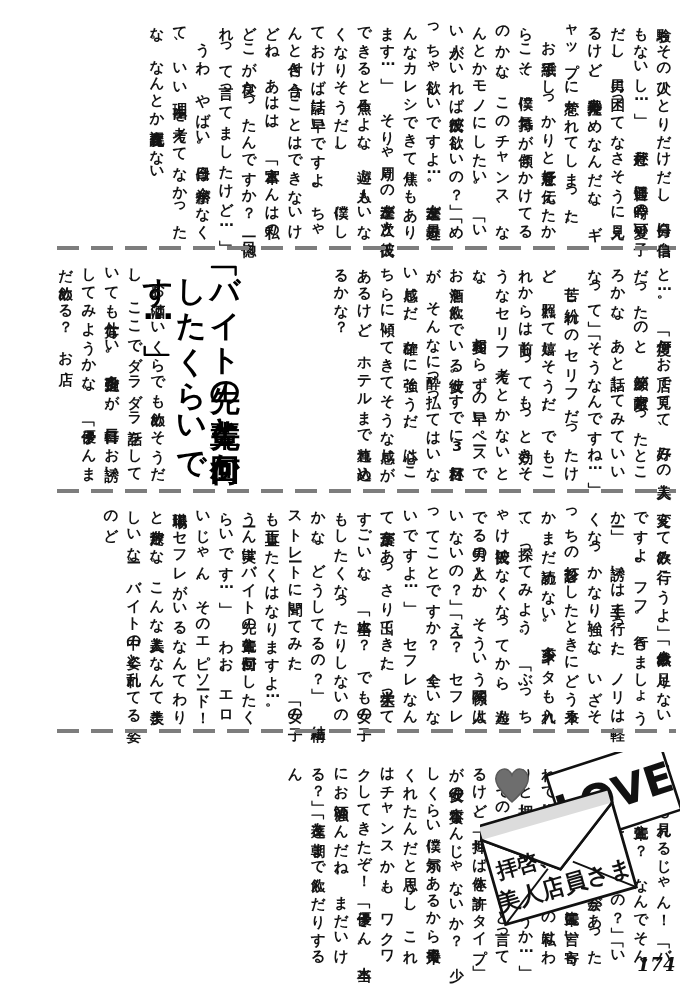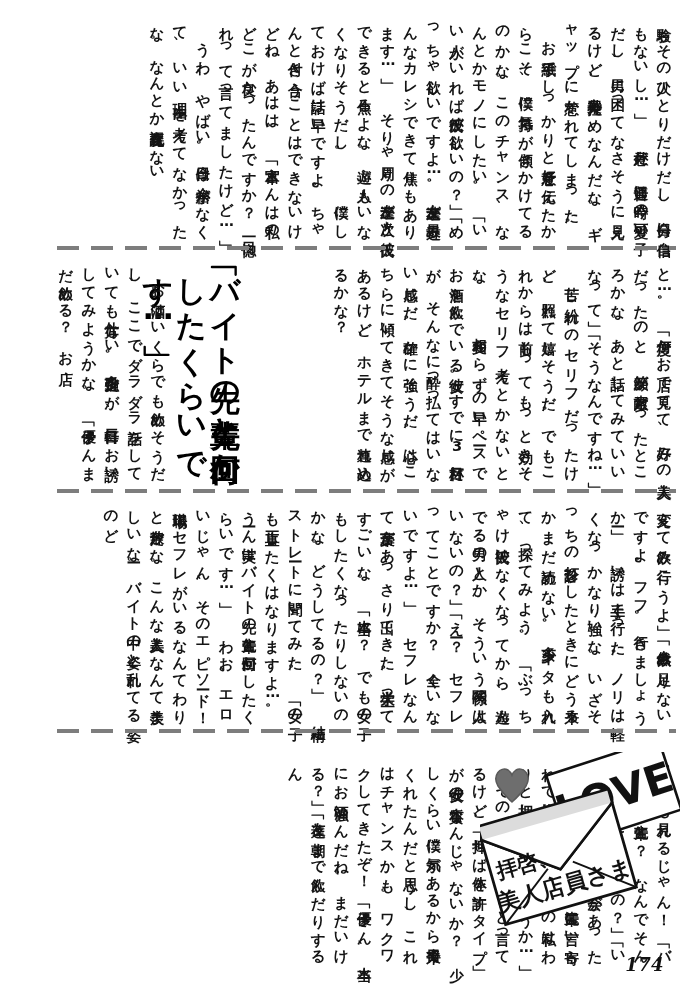--- a/index.html
+++ b/index.html
@@ -113,21 +113,21 @@
     left: 480px;
     top: 752px;
     width: 200px;
     height: 190px;
   }
   .art svg { display: block; }
 
   
   .folio {
     position: absolute;
-    right: 36px;
+    right: 24px;
     bottom: 18px;
     font-family: "DejaVu Serif", "Liberation Serif", serif;
     font-style: italic;
     font-weight: 700;
     font-size: 18px;
     color: #111111;
     letter-spacing: 0.02em;
   }
 </style>
 </head>

